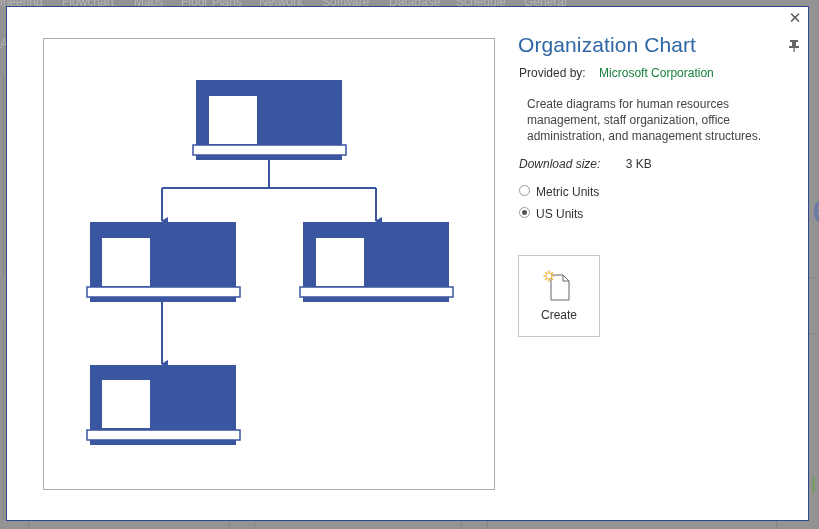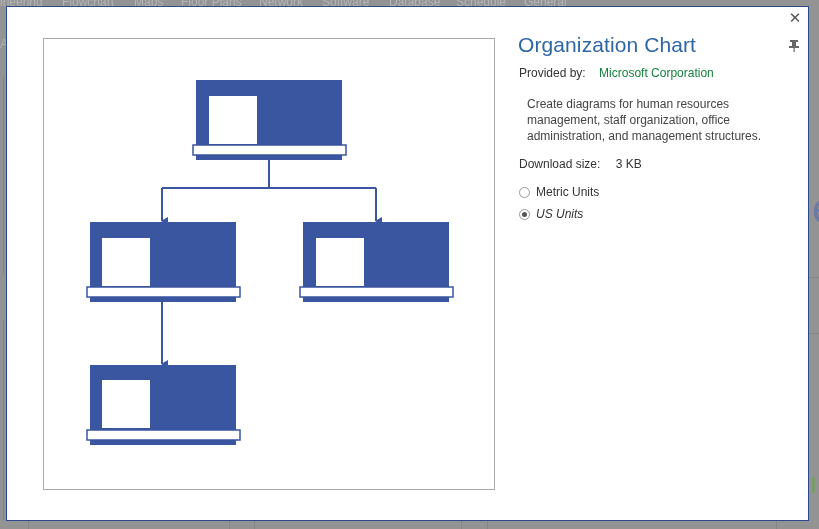--- a/index.html
+++ b/index.html
@@ -47,23 +47,23 @@
     }
     .provided .lbl { margin-right: 10px; }
     .provided .link { color: #15803d; cursor: pointer; }
     .desc {
       position: absolute; left: 512px; top: 89px; width: 250px; font-size: 12px;
       line-height: 16px; color: #444; margin-left: 8px;
     }
     .dl {
       position: absolute; left: 512px; top: 150px; font-size: 12px; color: #333; white-space: nowrap;
     }
-    .dl .lbl { margin-right: 12px; }
+    .dl .lbl { margin-right: 22px; font-style: italic; }
     .radio-row {
-      position: absolute; left: 512px; font-size: 12px; color: #333; display: flex; align-items: center;
+      position: absolute; left: 512px; font-size: 12px; color: #333; display: flex; 
       cursor: pointer; white-space: nowrap;
     }
     .radio {
       width: 11px; height: 11px; border: 1px solid #9a9a9a; border-radius: 50%;
       box-sizing: border-box; margin-right: 6px; position: relative; background: #fff;
     }
     .radio.checked::after {
       content: ""; position: absolute; left: 2px; top: 2px; width: 5px; height: 5px;
       border-radius: 50%; background: #555;
     }
@@ -173,18 +173,32 @@
 
   <div class="dl">
     <span class="lbl">Download size:</span>
     <span>3 KB</span>
   </div>
 
   <div class="radio-row" style="top:178px;">
     <span class="radio"></span>
     <span>Metric Units</span>
   </div>
-  <div class="radio-row" style="top:200px;font-style:italic;">
+  <div class="radio-row" style="top:200px;">
     <span class="radio checked"></span>
     <span>US Units</span>
   </div>
 
+  <div class="create-btn">
+    <svg class="icon" width="32" height="32" viewBox="0 0 32 32">
+      <path d="M8,5 L20,5 L26,11 L26,30 L8,30 Z" fill="#fff" stroke="#666" stroke-width="1"></path>
+      <path d="M20,5 L20,11 L26,11" fill="none" stroke="#666" stroke-width="1"></path>
+      <g stroke="#f0b94a" stroke-width="1.6" stroke-linecap="round">
+        <line x1="6" y1="1" x2="6" y2="11"></line>
+        <line x1="1" y1="6" x2="11" y2="6"></line>
+        <line x1="2.5" y1="2.5" x2="9.5" y2="9.5"></line>
+        <line x1="9.5" y1="2.5" x2="2.5" y2="9.5"></line>
+      </g>
+      <circle cx="6" cy="6" r="2.2" fill="#fff"></circle>
+    </svg>
+    <div class="label">Create</div>
+  </div>
 </div>
 
 </body></html>

